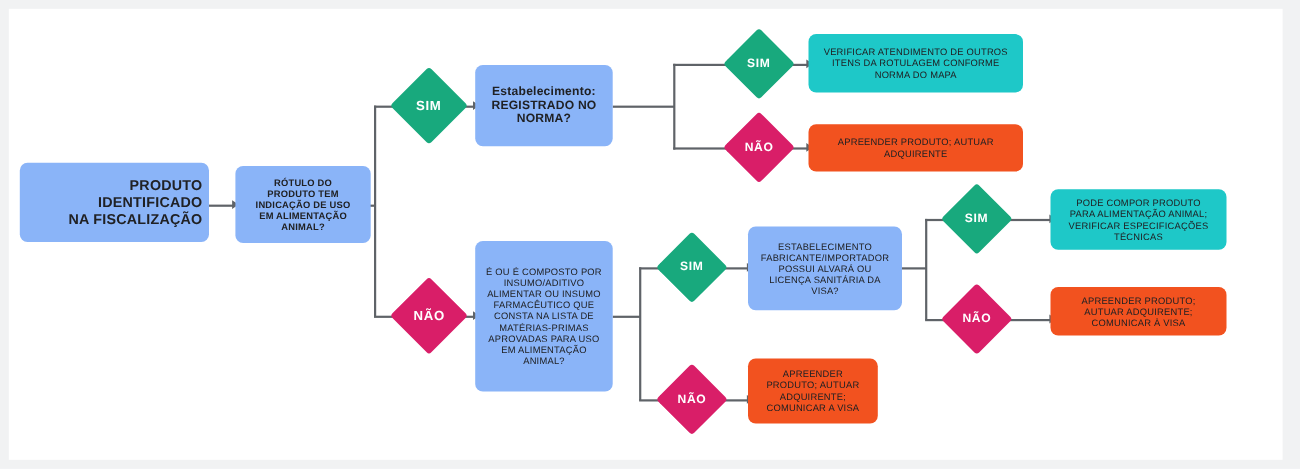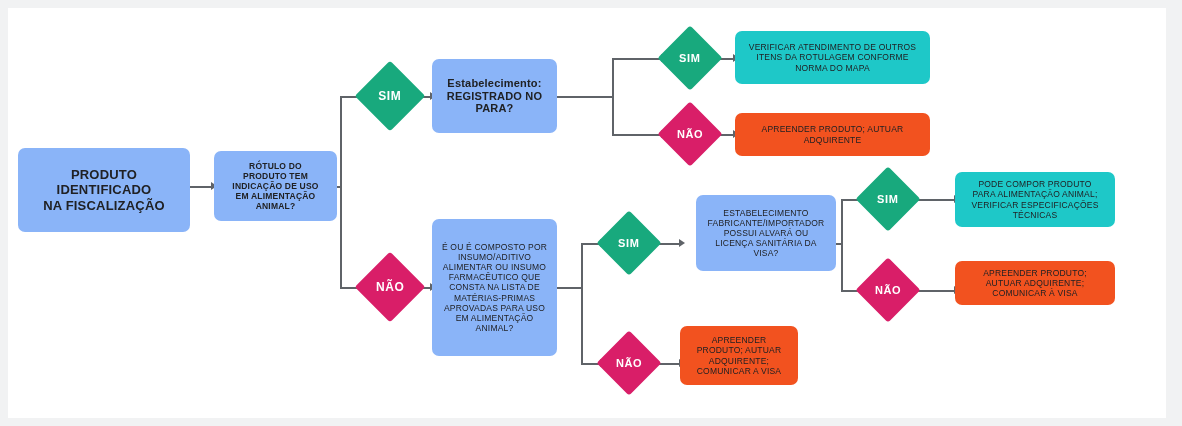--- a/index.html
+++ b/index.html
@@ -132,40 +132,40 @@
 
     <div class="h-line" style="left:903px; top:191px; width:44px;"></div>
     <div class="arrow-head" style="left:946px; top:187px;"></div>
 
     <div class="h-line" style="left:903px; top:282px; width:44px;"></div>
     <div class="arrow-head" style="left:946px; top:278px;"></div>
 
     <div class="h-line" style="left:644px; top:355px; width:28px;"></div>
     <div class="arrow-head" style="left:671px; top:351px;"></div>
 
-    <div class="node blue" style="left:10px; top:140px; width:172px; height:84px; font-size:13px; font-weight:bold;">PRODUTO IDENTIFICADO
+    <div class="node blue" style="left:10px; top:140px; width:172px; height:72px; font-size:13px; font-weight:bold;text-align:right;">PRODUTO IDENTIFICADO
 NA FISCALIZAÇÃO</div>
 
     <div class="node blue" style="left:206px; top:143px; width:123px; height:70px; font-size:8.5px; font-weight:bold;">RÓTULO DO
 PRODUTO TEM
 INDICAÇÃO DE USO
 EM ALIMENTAÇÃO
 ANIMAL?</div>
 
     <div class="diamond sim" style="left:357px; top:63px; width:50px; height:50px;">
       <span style="font-size:12px;">SIM</span>
     </div>
 
     <div class="diamond nao" style="left:357px; top:254px; width:50px; height:50px;">
       <span style="font-size:12px;">NÃO</span>
     </div>
 
     <div class="node blue" style="left:424px; top:51px; width:125px; height:74px; font-size:11px; font-weight:bold;">Estabelecimento:
 REGISTRADO NO
-PARA?</div>
+NORMA?</div>
 
     <div class="diamond sim" style="left:659px; top:27px; width:46px; height:46px;">
       <span style="font-size:11px;">SIM</span>
     </div>
 
     <div class="diamond nao" style="left:659px; top:103px; width:46px; height:46px;">
       <span style="font-size:11px;">NÃO</span>
     </div>
 
     <div class="node teal" style="left:727px; top:23px; width:195px; height:53px; font-size:8.5px;">VERIFICAR ATENDIMENTO DE OUTROS
@@ -186,21 +186,21 @@
 ANIMAL?</div>
 
     <div class="diamond sim" style="left:598px; top:212px; width:46px; height:46px;">
       <span style="font-size:11px;">SIM</span>
     </div>
 
     <div class="diamond nao" style="left:598px; top:332px; width:46px; height:46px;">
       <span style="font-size:11px;">NÃO</span>
     </div>
 
-    <div class="node blue" style="left:672px; top:187px; width:140px; height:76px; font-size:8.5px;margin-left:16px;">ESTABELECIMENTO
+    <div class="node blue" style="left:672px; top:198px; width:140px; height:76px; font-size:8.5px;">ESTABELECIMENTO
 FABRICANTE/IMPORTADOR
 POSSUI ALVARÁ OU
 LICENÇA SANITÁRIA DA
 VISA?</div>
 
     <div class="diamond sim" style="left:857px; top:168px; width:46px; height:46px;">
       <span style="font-size:11px;">SIM</span>
     </div>
 
     <div class="diamond nao" style="left:857px; top:259px; width:46px; height:46px;">

